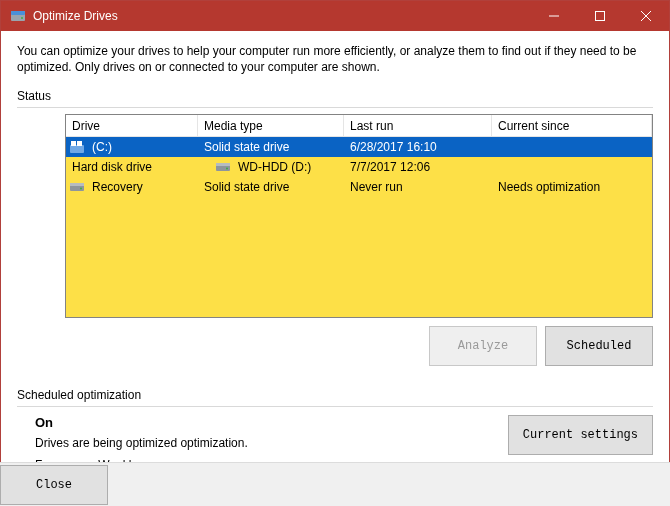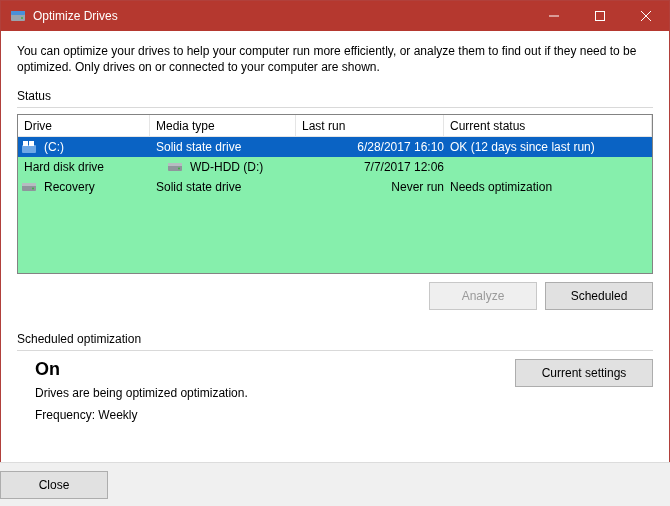--- a/index.html
+++ b/index.html
@@ -48,23 +48,24 @@
   .intro {
     line-height: 1.35;
   }
   .section-label {
     margin-top: 14px;
     margin-bottom: 4px;
   }
   .section-sep { border: none; border-top: 1px solid #d9d9d9; margin: 2px 0 6px 0; }
   .listbox {
     border: 1px solid #838383;
-    height: 160px;
-    background: #86efac;
-    font-size: 12px;
+    height: 204px;
+    background: #fde047;
+    font-size: 12px;
+    margin-left: 48px;
   }
   .listhead {
     display: flex;
     height: 22px;
     align-items: center;
     background: #fff;
     border-bottom: 1px solid #e5e5e5;
   }
   .col {
     padding-left: 6px;
@@ -73,21 +74,21 @@
     text-overflow: ellipsis;
   }
   .listhead .col {
     border-right: 1px solid #e5e5e5;
     height: 100%;
     display: flex;
     align-items: center;
   }
   .c-drive { width: 132px; }
   .c-media { width: 146px; }
-  .c-last  { width: 148px; text-align: right; }
+  .c-last  { width: 148px; }
   .c-status{ flex: 1; }
   .row {
     display: flex;
     height: 20px;
     align-items: center;
   }
   .row.selected {
     background: #0a63c4;
     color: #fff;
   }
@@ -100,36 +101,36 @@
   }
   .drive-cell { display: flex; align-items: center; gap: 2px; padding-left: 4px; }
   .btnrow {
     display: flex;
     justify-content: flex-end;
     gap: 8px;
     margin-top: 8px;
   }
   button.win {
     min-width: 108px;
-    height: 28px;
+    height: 40px;
     background: #e1e1e1;
     border: 1px solid #adadad;
-    font-family: Liberation Sans, sans-serif;
+    font-family: Liberation Mono, monospace;
     font-size: 12px;
     padding: 0 14px;
   }
   button.win:disabled {
     color: #9a9a9a;
     border-color: #c8c8c8;
     background: #efefef;
   }
   .sched-block { margin-top: 22px; }
   .sched-body { display: flex; gap: 16px; margin-top: 8px; }
   .sched-text { padding-left: 18px; flex: 1; }
-  .sched-on { font-weight: 600; margin-bottom: 6px; font-size: 18px; }
+  .sched-on { font-weight: 600; margin-bottom: 6px; font-size: 13px; }
   .sched-line { margin-bottom: 8px; }
   .change-col { flex: 0 0 auto; }
   .footer {
     position: absolute;
     left: 0; right: 0; bottom: 0;
     border-top: 1px solid #dcdcdc;
     background: #f0f0f0;
     height: 44px;
     display: flex;
     align-items: center;
@@ -170,35 +171,34 @@
   <div class="intro">You can optimize your drives to help your computer run more efficiently, or analyze them to find out if they need to be optimized. Only drives on or connected to your computer are shown.</div>
 
   <div class="section-label">Status</div>
   <hr class="section-sep">
 
   <div class="listbox">
     <div class="listhead">
       <div class="col c-drive">Drive</div>
       <div class="col c-media">Media type</div>
       <div class="col c-last">Last run</div>
-      <div class="col c-status">Current status</div>
+      <div class="col c-status">Current since</div>
     </div>
     <div id="rows">
         <div class="row selected">
           <div class="col c-drive drive-cell">
             <span class="driveicon"><svg width="14" height="12" viewBox="0 0 14 12">
                 <rect x="0" y="4" width="14" height="8" rx="1" fill="#6fa8e6"></rect>
                 <rect x="1" y="0" width="5" height="5" fill="#fff"></rect>
                 <rect x="7" y="0" width="5" height="5" fill="#fff"></rect>
               </svg></span>
             <span>(C:)</span>
           </div>
           <div class="col c-media">Solid state drive</div>
           <div class="col c-last">6/28/2017 16:10</div>
-          <div class="col c-status">OK (12 days since last run)</div>
         </div>
         <div class="row">
           <div class="col c-media">Hard disk drive</div>
           <div class="col c-drive drive-cell">
             <span class="driveicon"><svg width="14" height="12" viewBox="0 0 14 12">
                 <rect x="0" y="2" width="14" height="8" rx="1" fill="#8f969c"></rect>
                 <rect x="0" y="2" width="14" height="3" fill="#b6bcc1"></rect>
                 <circle cx="11" cy="7.5" r="1" fill="#3cb043"></circle>
               </svg></span>
             <span>WD-HDD (D:)</span>

